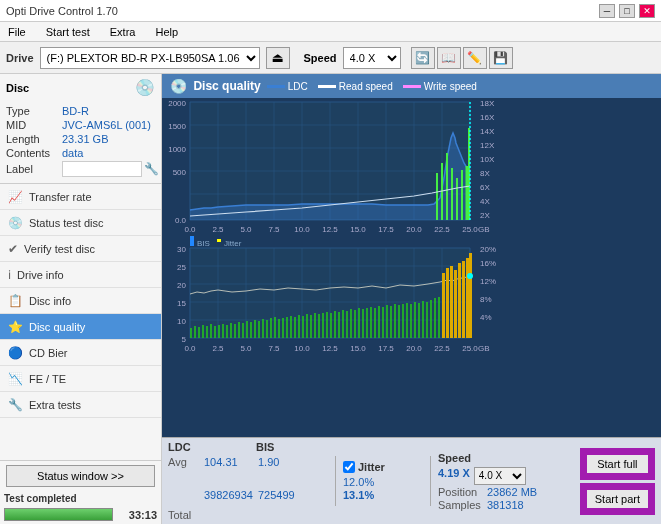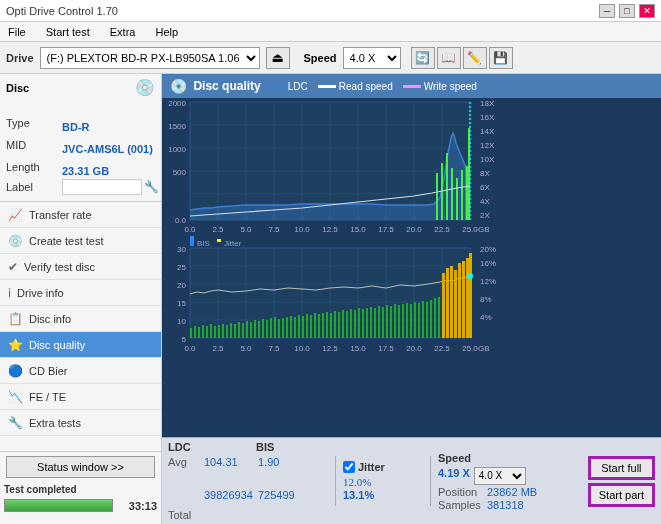--- a/index.html
+++ b/index.html
@@ -105,27 +105,27 @@
     #disc-info-panel {
       background: #f5f5f5;
       padding: 4px 6px;
       border-bottom: 1px solid #ccc;
       font-size: 11px;
     }
     #disc-info-panel .disc-header {
       display: flex;
       align-items: center;
       justify-content: space-between;
-      margin-bottom: 16px;
+      margin-bottom: 8px;
     }
     #disc-info-panel .disc-title { font-weight: bold; font-size: 11px; }
     #disc-info-panel .disc-icon { font-size: 16px; color: #666; }
     .info-row { display: flex; margin-bottom: 2px; align-items: center; }
     .info-label { color: #333; width: 56px; flex-shrink: 0; }
-    .info-value { color: #1a5fb4; font-weight: 700; margin-top: 8px; }
+    .info-value { color: #1a5fb4; font-weight: 400; }
     .label-input {
       border: 1px solid #ccc;
       background: #fff;
       height: 16px;
       width: 80px;
       font-size: 10px;
     }
     
     .nav-item {
       height: 26px;
@@ -185,23 +185,23 @@
       border-top: 1px solid #ccc;
       padding: 2px 8px;
       display: flex;
       align-items: center;
       gap: 8px;
       font-size: 11px;
     }
     .stats-row { display: flex; gap: 6px; align-items: center; }
     .action-btns { display: flex; flex-direction: column; gap: 3px; margin-left: auto; }
     .action-btn {
-      height: 24px; padding: 0 8px;
+      height: 32px; padding: 0 8px;
       background: #e8e8e8;
-      border: 3px solid #a21caf;
+      border: 7px solid #a21caf;
       font-size: 11px;
       cursor: pointer;
       white-space: nowrap;
     }
     
     #chart-svg {
       width: 100%;
       height: 100%;
     }
     .grid-line { stroke: #2a5a8a; stroke-width: 0.5; }
@@ -288,34 +288,38 @@
       </div>
       <div class="info-row">
         <span class="info-label">MID</span>
         <span class="info-value">JVC-AMS6L (001)</span>
       </div>
       <div class="info-row">
         <span class="info-label">Length</span>
         <span class="info-value">23.31 GB</span>
       </div>
       <div class="info-row">
+        <span class="info-label">Contents</span>
+        <span class="info-value">data</span>
+      </div>
+      <div class="info-row">
         <span class="info-label">Label</span>
         <input class="label-input" type="text" style="">
         <span style="margin-left:2px;font-size:12px;cursor:pointer;">🔧</span>
       </div>
     </div>
 
     <div id="sidebar-nav">
       <div class="nav-item">
         <span class="nav-icon">📈</span>
         <span>Transfer rate</span>
       </div>
       <div class="nav-item">
         <span class="nav-icon">💿</span>
-        <span>Create test test</span>
+        <span>Status test disc</span>
       </div>
       <div class="nav-item">
         <span class="nav-icon">✔</span>
         <span>Verify test disc</span>
       </div>
       <div class="nav-item">
         <span class="nav-icon">ℹ</span>
         <span>Drive info</span>
       </div>
       <div class="nav-item">
@@ -338,21 +342,21 @@
         <span class="nav-icon">🔧</span>
         <span>Extra tests</span>
       </div>
     </div>
 
     <div id="sidebar-bottom">
       <div id="status-window-btn">Status window &gt;&gt;</div>
       <div class="progress-status-row">
         <span style="font-size:10px;color:#333;min-width:70px;">Test completed</span>
       </div>
-      <div class="progress-status-row" style="padding-bottom:12px;">
+      <div class="progress-status-row" style="padding-bottom:3px;">
         <div class="progress-outer">
           <div class="progress-inner" style="width:100%;"></div>
         </div>
         <span class="time-display">33:13</span>
       </div>
     </div>
   </div>
 
   <div id="content">
 
@@ -610,21 +614,21 @@
         </div>
       </div>
 
       <div style="width:1px;background:#aaa;height:50px;margin:0 3px;"></div>
 
       <div style="display:flex;flex-direction:column;gap:1px;min-width:80px;">
         <div style="display:flex;align-items:center;gap:3px;margin-bottom:2px;">
           <input type="checkbox" checked="" style="width: 12px; height: 12px;">
           <span style="color:#333;font-weight:bold;">Jitter</span>
         </div>
-        <div style="display:flex;gap:4px;font-family:Liberation Serif, serif;">
+        <div style="display:flex;gap:4px;">
           <span style="color:#1a5fb4;">12.0%</span>
         </div>
         <div style="display:flex;gap:4px;font-weight:bold;">
           <span style="color:#1a5fb4;">13.1%</span>
         </div>
       </div>
 
       <div style="width:1px;background:#aaa;height:50px;margin:0 3px;"></div>
 
       <div style="display:flex;flex-direction:column;gap:1px;min-width:120px;">

